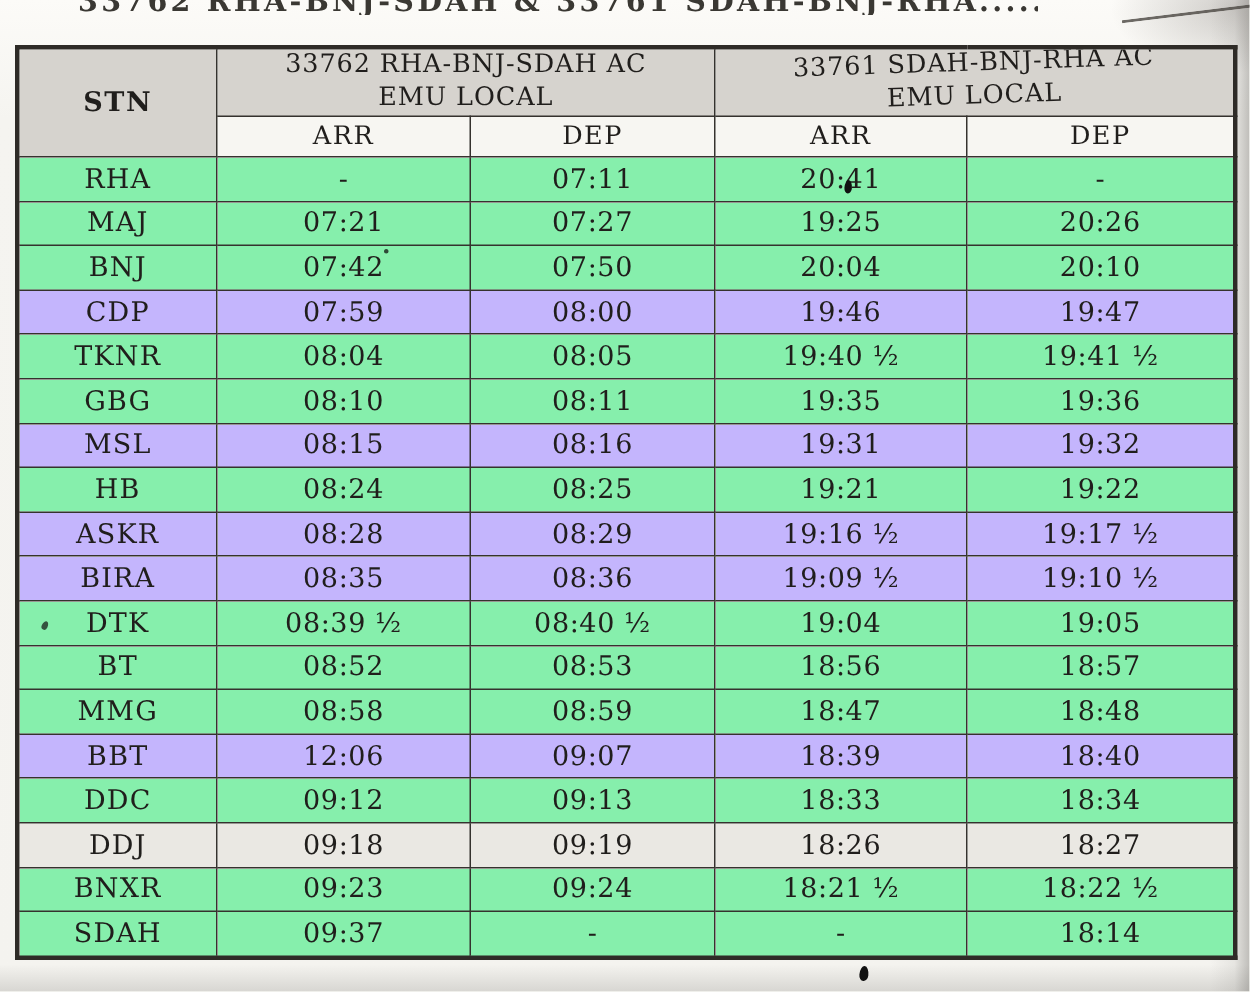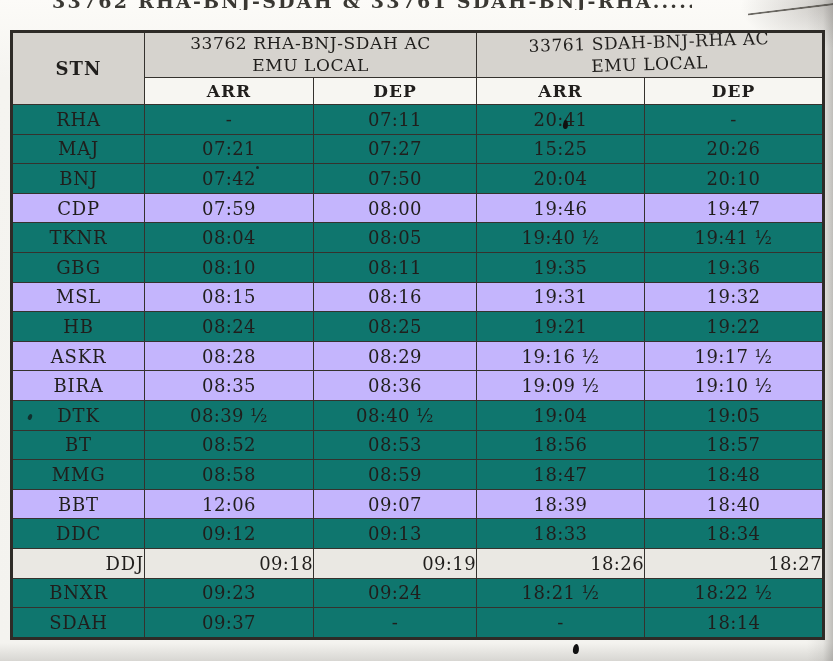--- a/index.html
+++ b/index.html
@@ -48,34 +48,34 @@
     border-collapse:collapse;table-layout:fixed;
     background:#fbfaf7;
   }
   table.tt th, table.tt td{
     border:1.8px solid #35322e;
     text-align:center;vertical-align:middle;
     padding:0;overflow:hidden;white-space:nowrap;
   }
   table.tt{border:3px solid #2e2b27;}
   thead tr.trainrow th{height:44px;margin-left:14px;}
-  thead tr.sub th{height:26px;font-size:17px;letter-spacing:1px;font-weight:bold;background:#f7f6f2;}
+  thead tr.sub th{height:26px;font-size:17px;letter-spacing:1px;font-weight:normal;background:#f7f6f2;}
   th.stn{
     background:#d6d3ce;font-size:18px;letter-spacing:1px;font-weight:bold;
   }
   th.train{
     background:#d6d3ce;font-size:17px;font-weight:normal;letter-spacing:.6px;line-height:1.28;
   }
   th.train .l1,th.train .l2{display:block;}
   th.train-r .tilt{display:inline-block;transform:rotate(-1.9deg) translateY(-1px);}
   tbody td{height:28.6px;font-size:18px;letter-spacing:.4px;}
   tbody td.st{letter-spacing:.8px;}
   tr.shade-gray td{background:#c4b5fd;}
-  tr.shade-light td{background:#eae8e3;text-align:right;}
-  tr.shade-none td{background:#0f766e;}
+  tr.shade-light td{background:#eae8e3;}
+  tr.shade-none td{background:#86efac;}
   
   .ink{position:absolute;background:#111;border-radius:50% 50% 50% 50%/60% 60% 40% 40%;}
   .ink.dot1{left:563px;top:120px;width:5px;height:9px;transform:rotate(4deg);}
   .ink.dot2{left:573px;top:644px;width:6px;height:10px;transform:rotate(6deg);}
   .ink.speck1{left:256px;top:166px;width:3px;height:3px;opacity:.75;}
   .ink.tick1{left:28px;top:414px;width:4px;height:6px;opacity:.7;transform:rotate(25deg);}
 </style>
 </head>
 <body>
 
@@ -122,21 +122,21 @@
     <td class="st">RHA</td>
     <td>-</td>
     <td>07:11</td>
     <td>20:41</td>
     <td>-</td>
   </tr>
         <tr class="shade-none">
     <td class="st">MAJ</td>
     <td>07:21</td>
     <td>07:27</td>
-    <td>15:25</td>
+    <td>19:25</td>
     <td>20:26</td>
   </tr>
         <tr class="shade-none">
     <td class="st">BNJ</td>
     <td>07:42</td>
     <td>07:50</td>
     <td>20:04</td>
     <td>20:10</td>
   </tr>
         <tr class="shade-gray">

